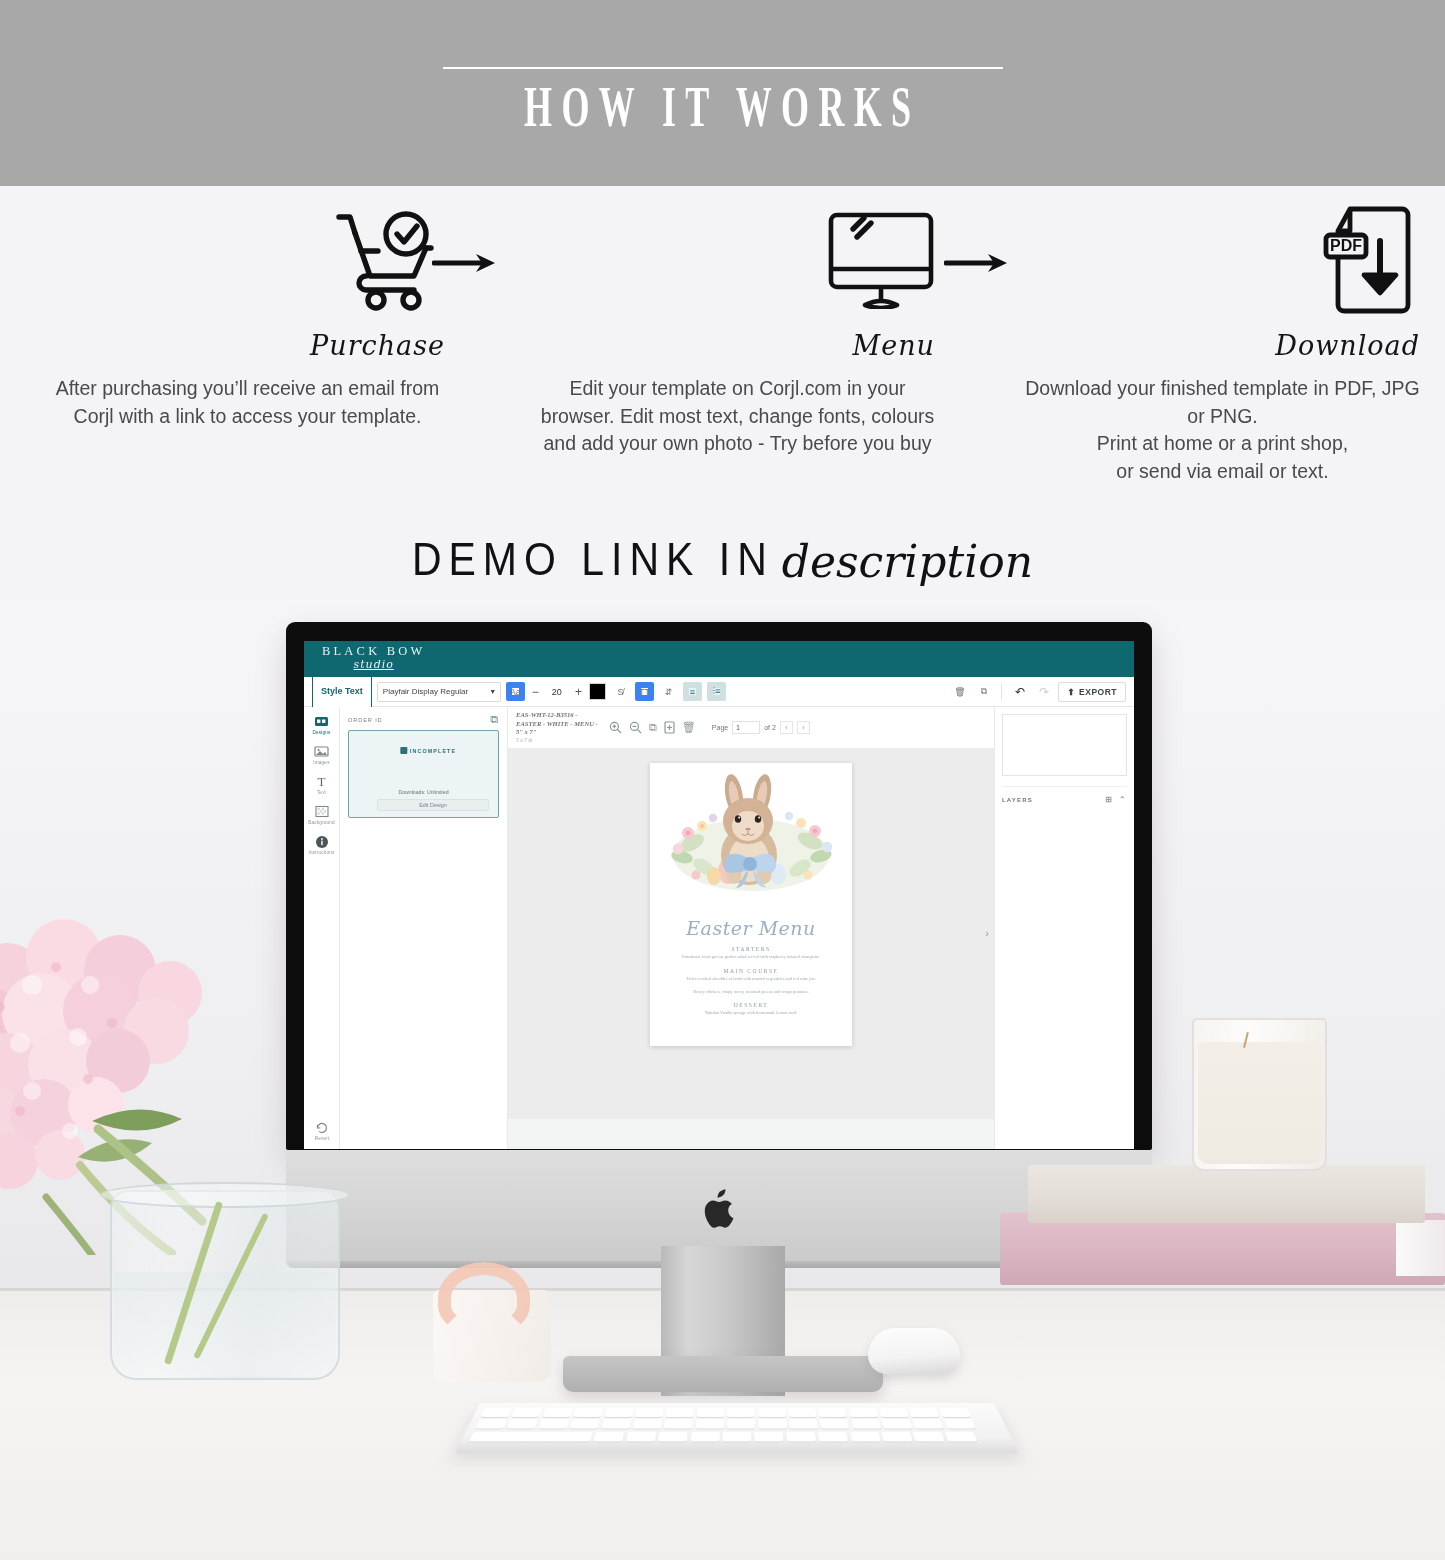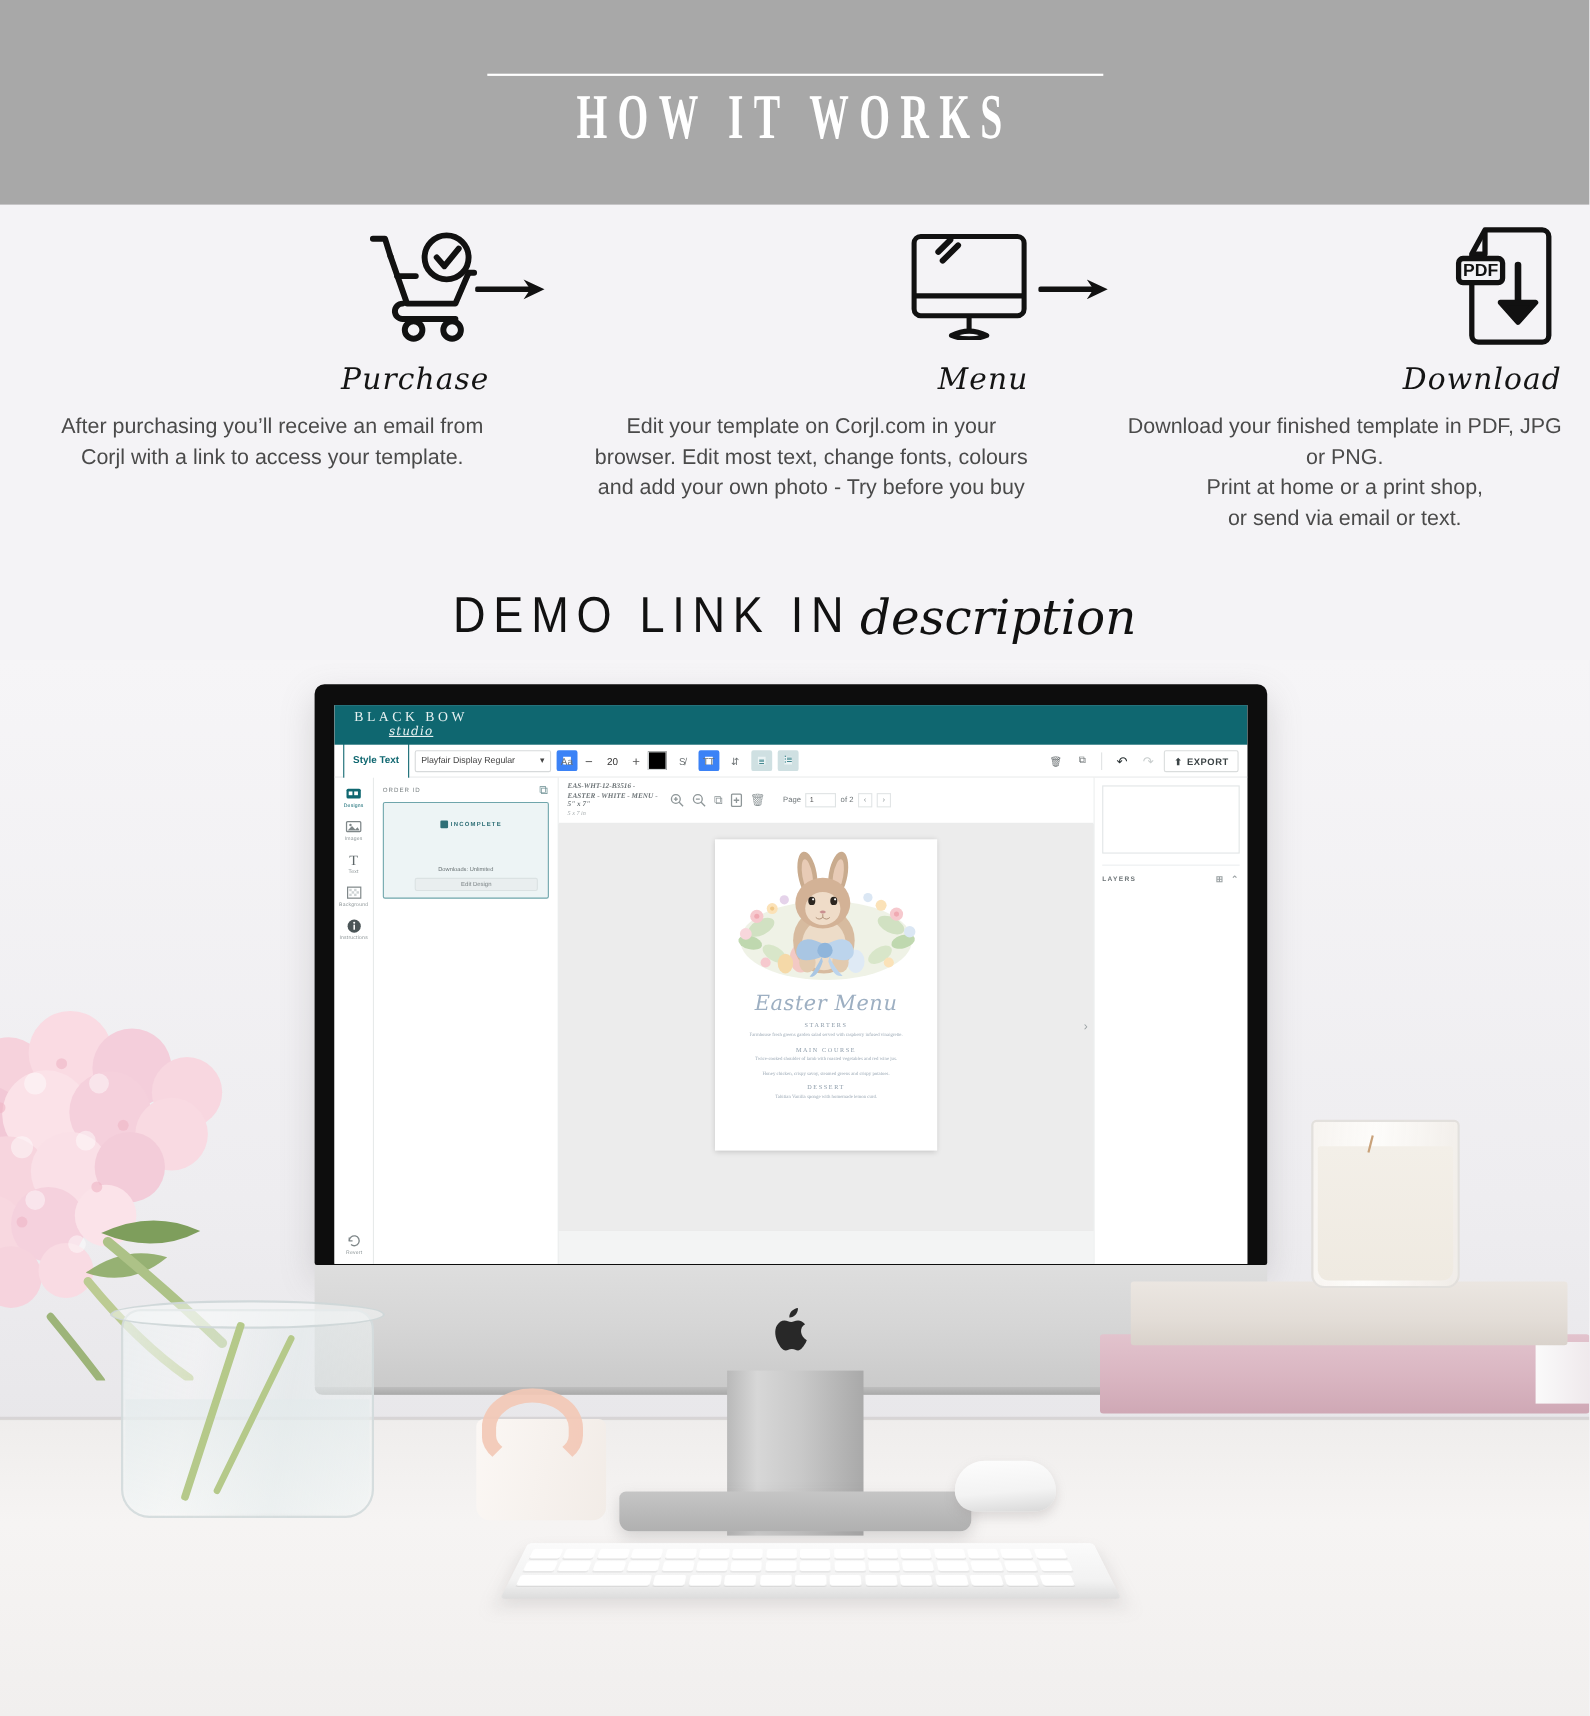--- a/index.html
+++ b/index.html
@@ -240,21 +240,21 @@
   .stage { position: relative; height: 370px; background: #e9eaea; display:flex; align-items:flex-start; justify-content:center; padding-top: 14px;}
   .stage-inner { background: #ececec; width: 100%; height: 100%; position: absolute; left:0; top:0;}
   .card {
     position: relative; width: 202px; height: 283px; background: #fff;
     box-shadow: 0 1px 5px rgba(0,0,0,0.17);
     padding: 8px 8px 0 8px;
   }
   .bunny-art { position: relative; width: 186px; height: 128px; margin: 0 auto; }
   .menu-title {
     font-family: "DejaVu Serif", serif; font-style: italic;
-    font-size: 19px; color: #9dafc2; text-align: center; margin-top: 2px;
+    font-size: 19px; color: #9dafc2; text-align: center; margin-top: 18px;
     letter-spacing: .5px;
   }
   .sec-head {
     font-family: "Liberation Serif", serif; font-size: 5.6px; letter-spacing: 1.5px;
     color: #8b9aa8; text-align: center; margin-top: 7px;
   }
   .sec-body {
     font-family: "Liberation Serif", serif; font-size: 4.4px; line-height: 1.55;
     color: #9daab6; text-align: center; margin-top: 2px; padding: 0 16px;
   }

